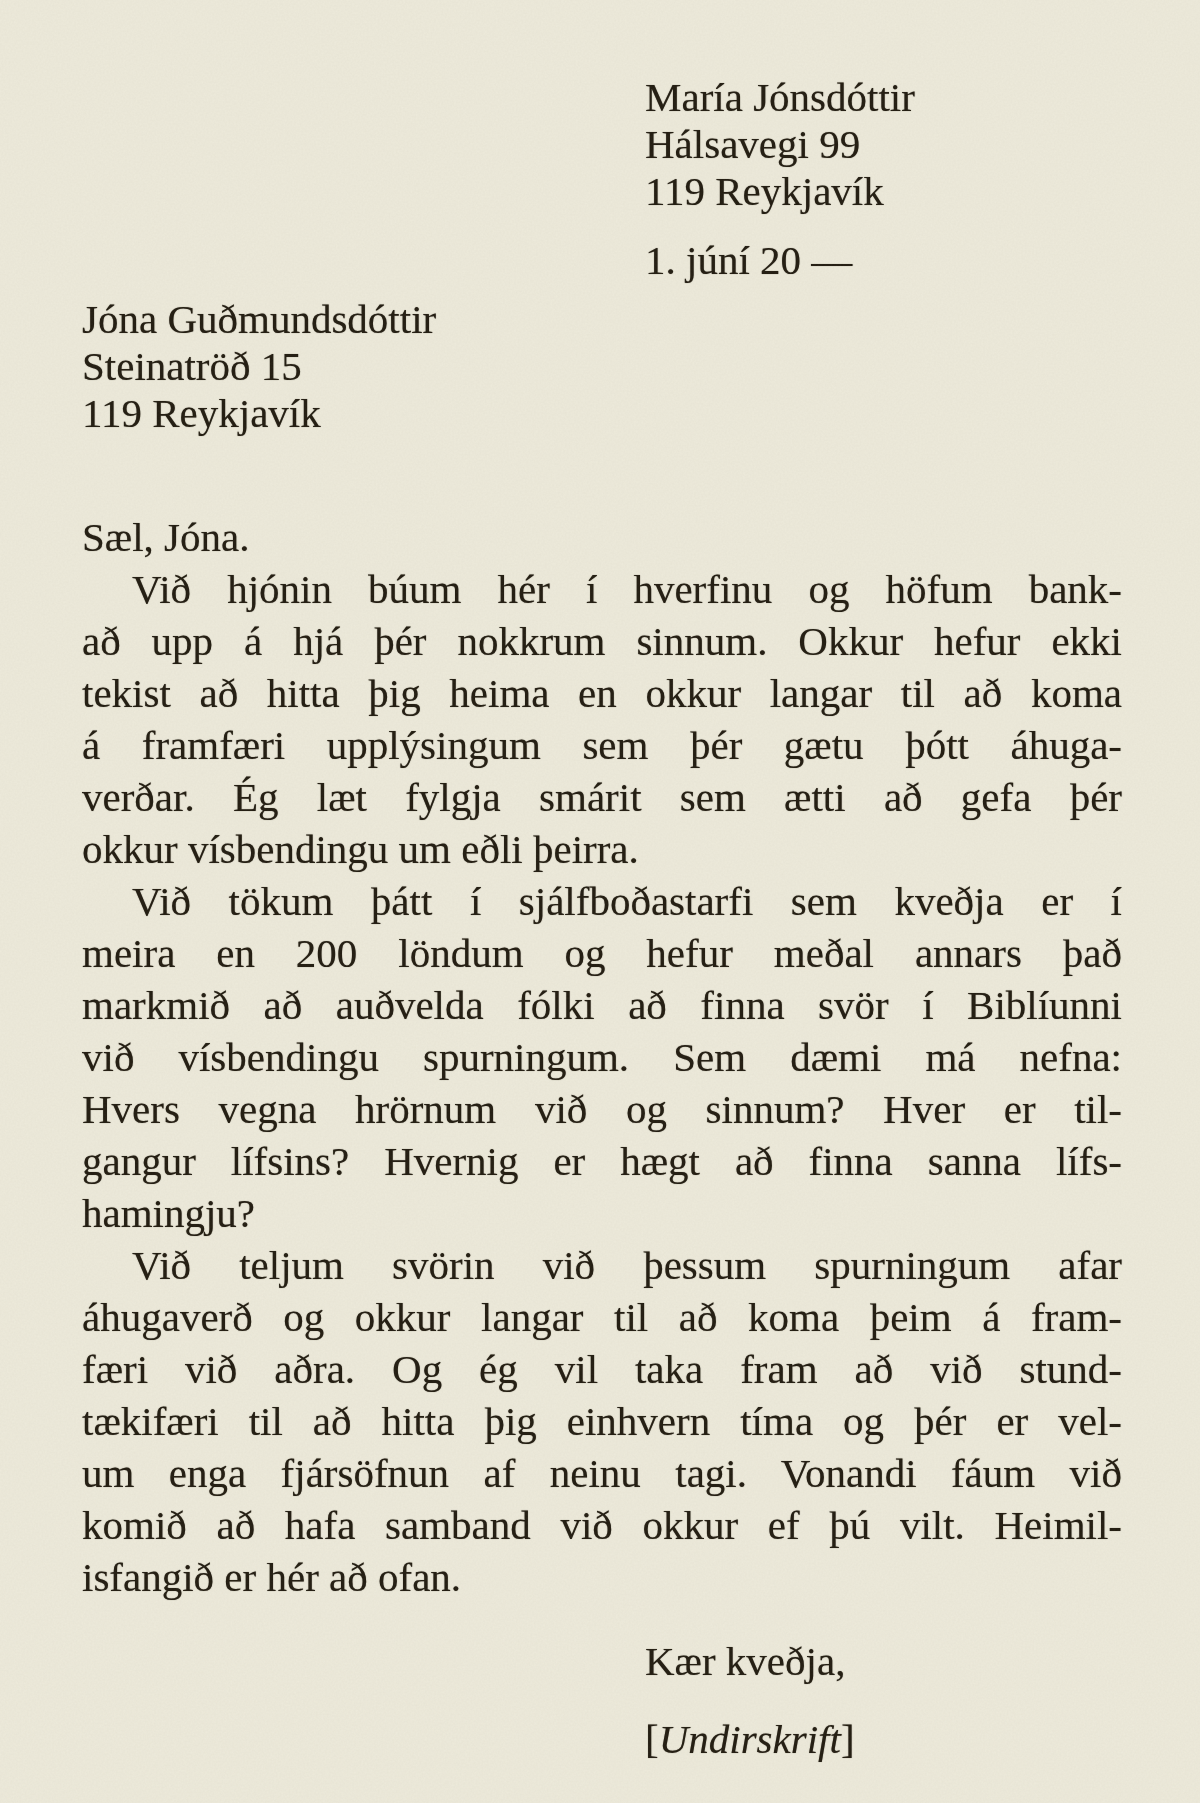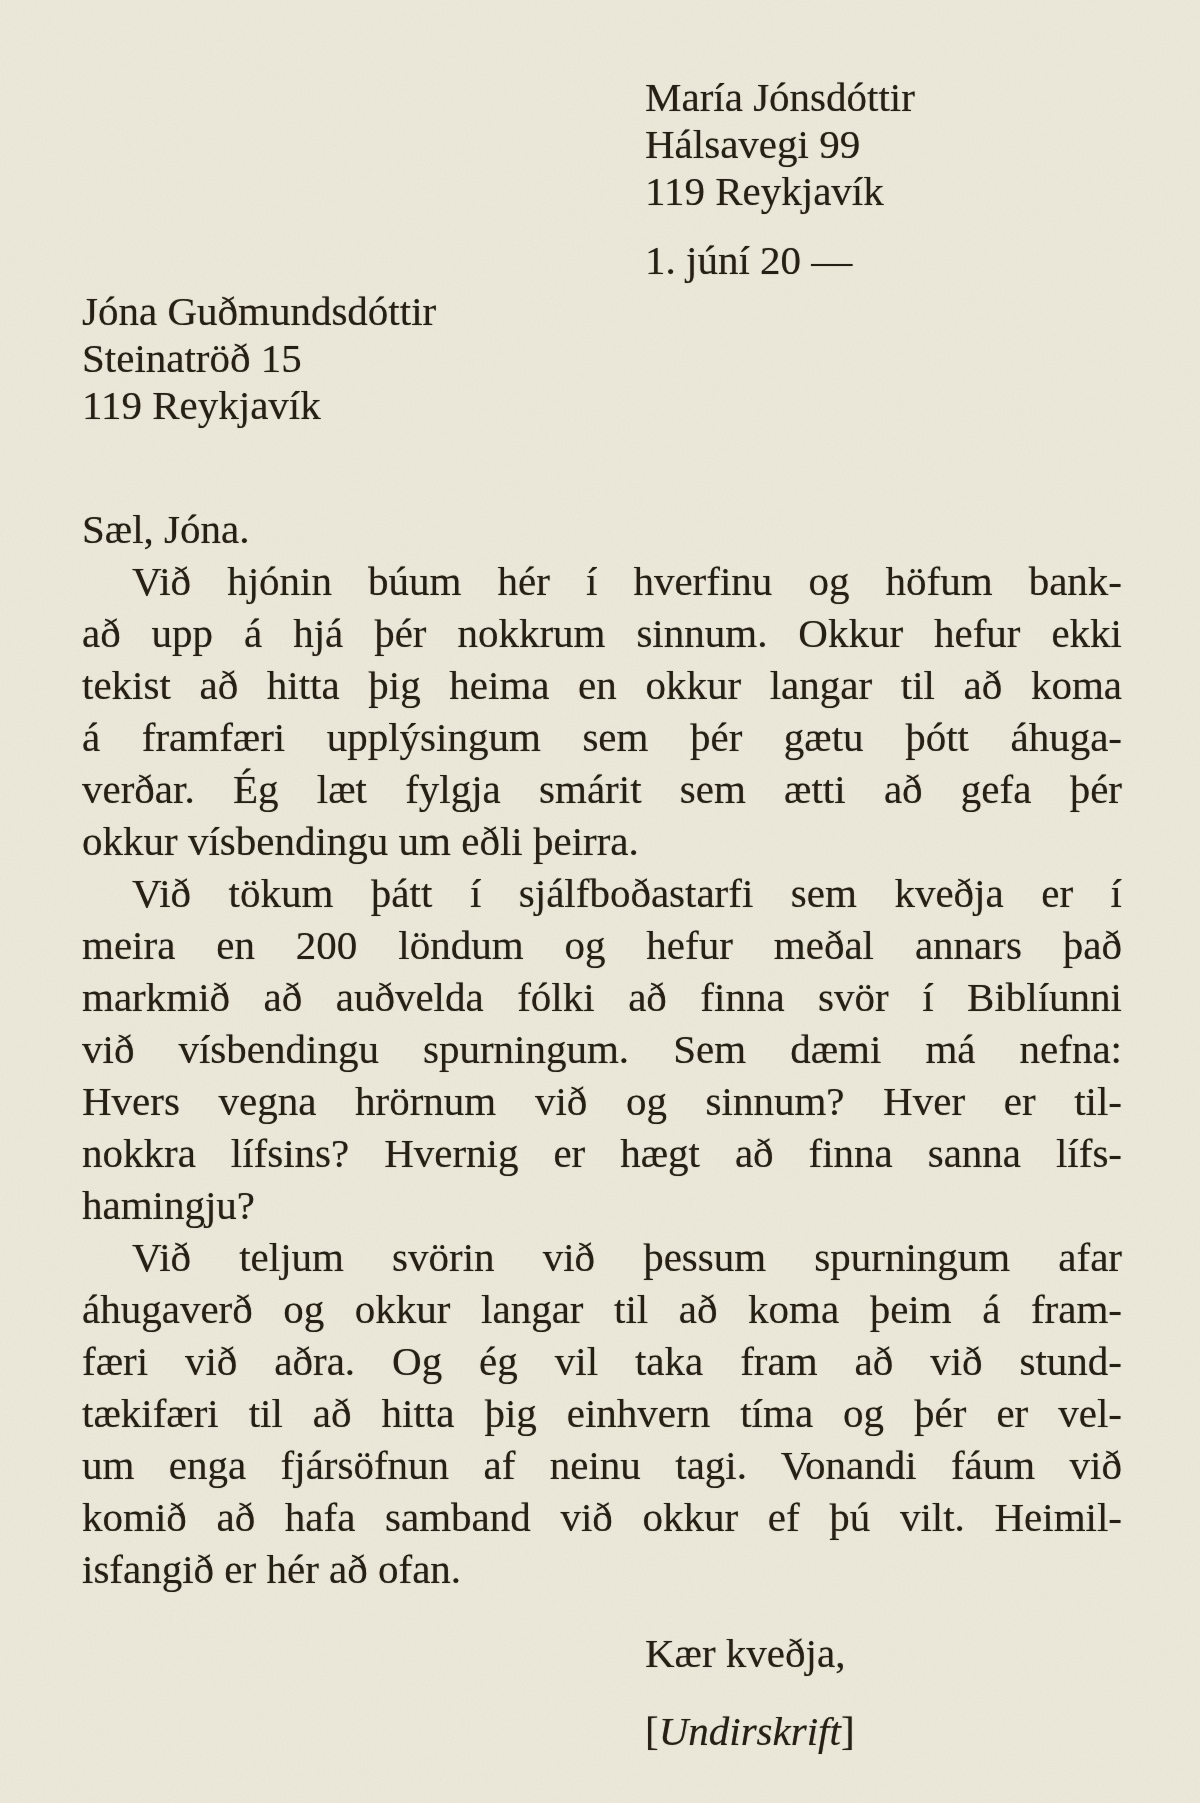--- a/index.html
+++ b/index.html
@@ -34,21 +34,21 @@
     margin-top: 58px;
     line-height: 47px;
   }
   .date-line {
     margin-left: 563px;
     margin-top: 22px;
     line-height: 47px;
   }
   
   .recipient-block {
-    margin-top: 4px;
+    margin-top: 12px;
     line-height: 47px;
   }
   .salutation {
     margin-top: 74px;
     line-height: 52px;
   }
   
   .letter-body .line {
     line-height: 52px;
     text-align: justify;
@@ -115,21 +115,21 @@
           <div class="line">á framfæri upplýsingum sem þér gætu þótt áhuga-</div>
           <div class="line">verðar. Ég læt fylgja smárit sem ætti að gefa þér</div>
           <div class="line para-end">okkur vísbendingu um eðli þeirra.</div>
         </div>
         <div class="para">
           <div class="line para-start">Við tökum þátt í sjálfboðastarfi sem kveðja er í</div>
           <div class="line">meira en 200 löndum og hefur meðal annars það</div>
           <div class="line">markmið að auðvelda fólki að finna svör í Biblíunni</div>
           <div class="line">við vísbendingu spurningum. Sem dæmi má nefna:</div>
           <div class="line">Hvers vegna hrörnum við og sinnum? Hver er til-</div>
-          <div class="line">nokkra lífsins? Hvernig er hægt að finna sanna lífs-</div>
+          <div class="line">gangur lífsins? Hvernig er hægt að finna sanna lífs-</div>
           <div class="line para-end">hamingju?</div>
         </div>
         <div class="para">
           <div class="line para-start">Við teljum svörin við þessum spurningum afar</div>
           <div class="line">áhugaverð og okkur langar til að koma þeim á fram-</div>
           <div class="line">færi við aðra. Og ég vil taka fram að við stund-</div>
           <div class="line">tækifæri til að hitta þig einhvern tíma og þér er vel-</div>
           <div class="line">um enga fjársöfnun af neinu tagi. Vonandi fáum við</div>
           <div class="line">komið að hafa samband við okkur ef þú vilt. Heimil-</div>
           <div class="line para-end">isfangið er hér að ofan.</div>

